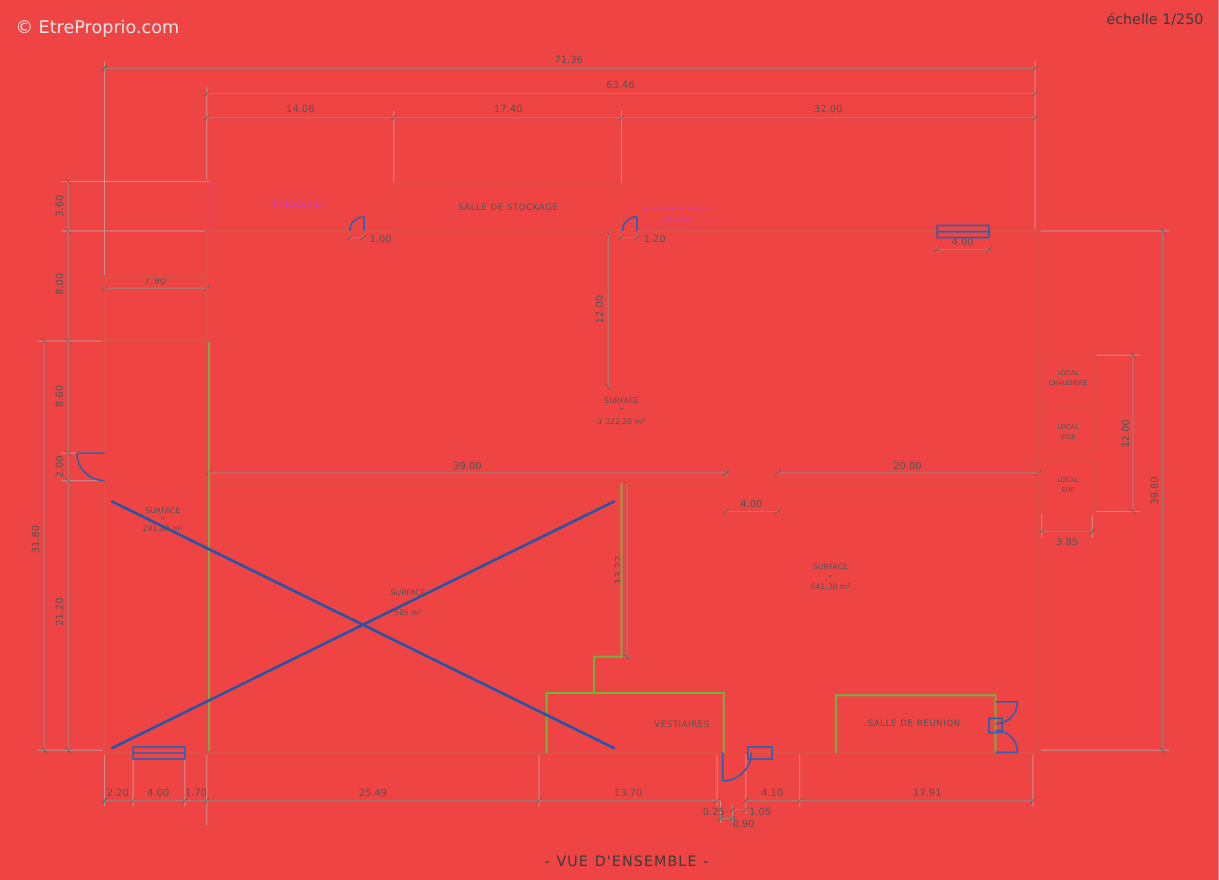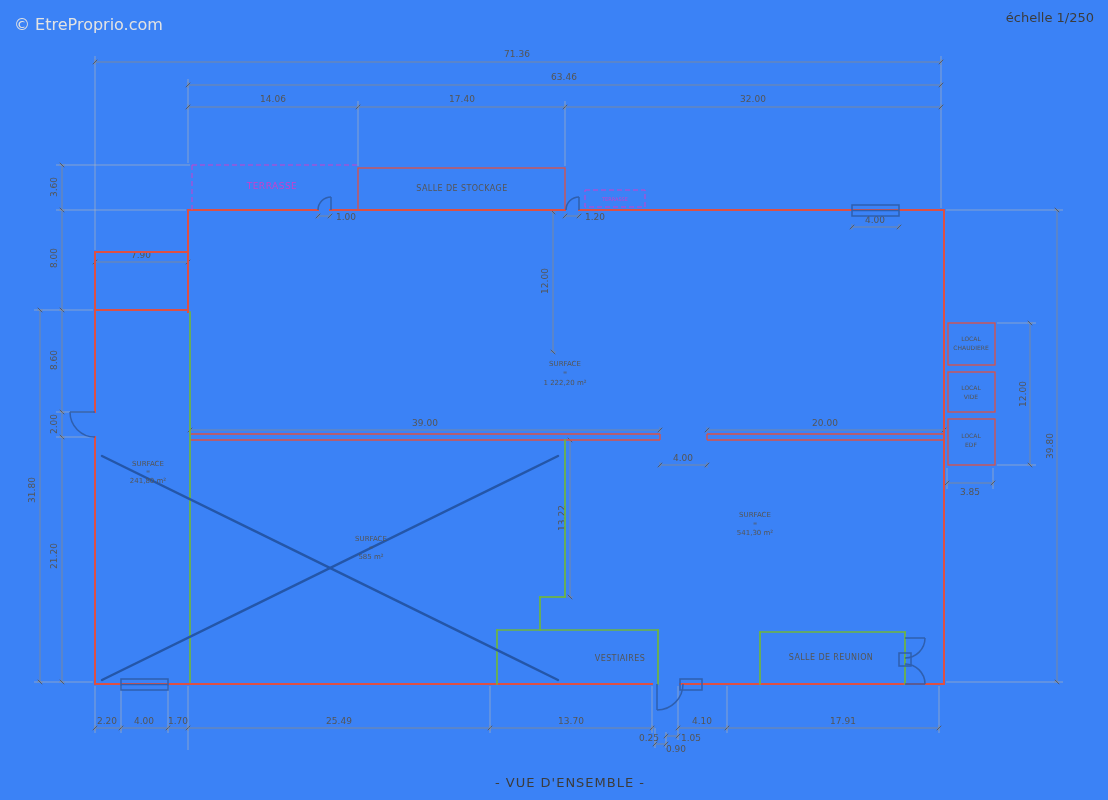--- a/index.html
+++ b/index.html
@@ -1,16 +1,16 @@
 <!DOCTYPE html>
 <html><head>
 <meta charset="utf-8">
 <style>
   html,body{margin:0;padding:0;background:#ffffff;}
-  .page{position:relative;width:1108px;height:800px;background:#3b82f6;font-family:"DejaVu Sans",sans-serif;overflow:hidden;}
+  .page{position:relative;width:1108px;height:800px;background:#ef4444;font-family:"DejaVu Sans",sans-serif;overflow:hidden;}
   svg{display:block;}
   .ext{stroke:#b9b9b9;stroke-width:0.6;}
   .dim{stroke:#8c8c8c;stroke-width:0.8;fill:none;}
   .w-red{stroke:#dd5044;stroke-width:2;fill:none;stroke-linecap:square;}
   .w-red-thin{stroke:#dd5044;stroke-width:1.3;fill:none;}
   .w-green{stroke:#6fb53e;stroke-width:1.7;fill:none;stroke-linecap:square;}
   .w-mag{stroke:#cc3fcc;stroke-width:1;fill:none;stroke-dasharray:5 3;}
   .blue{stroke:#2f5fae;stroke-width:1.5;fill:none;}
   .blue-x{stroke:#2456a8;stroke-width:2.4;fill:none;stroke-linecap:round;}
   text{font-family:"DejaVu Sans",sans-serif;fill:#555;}

